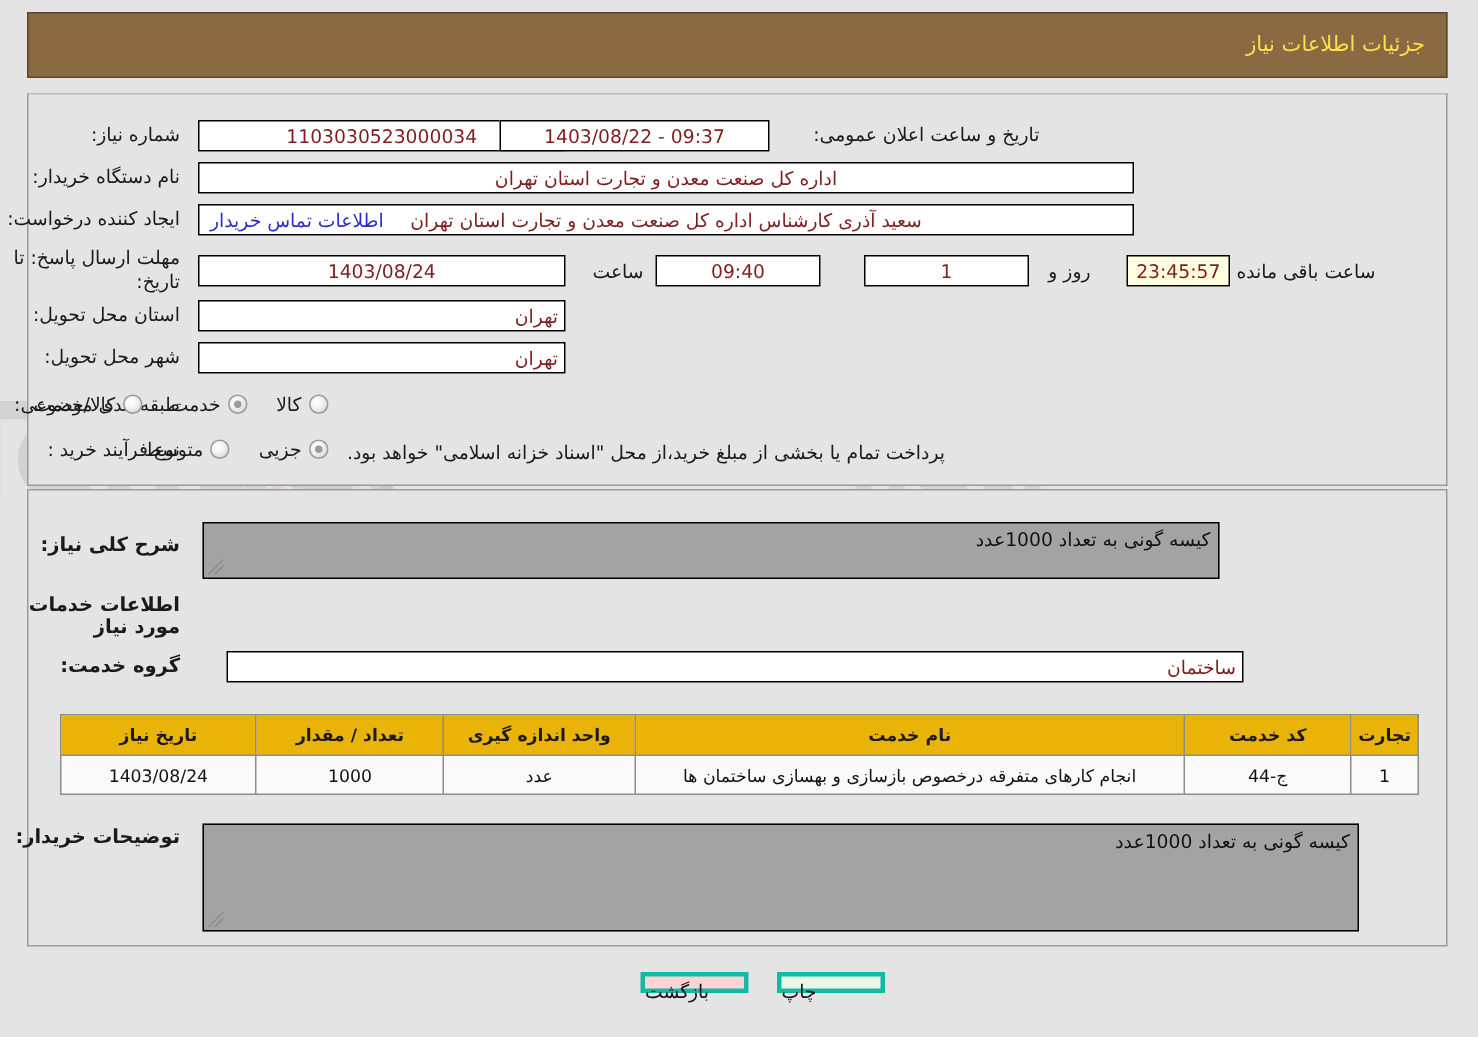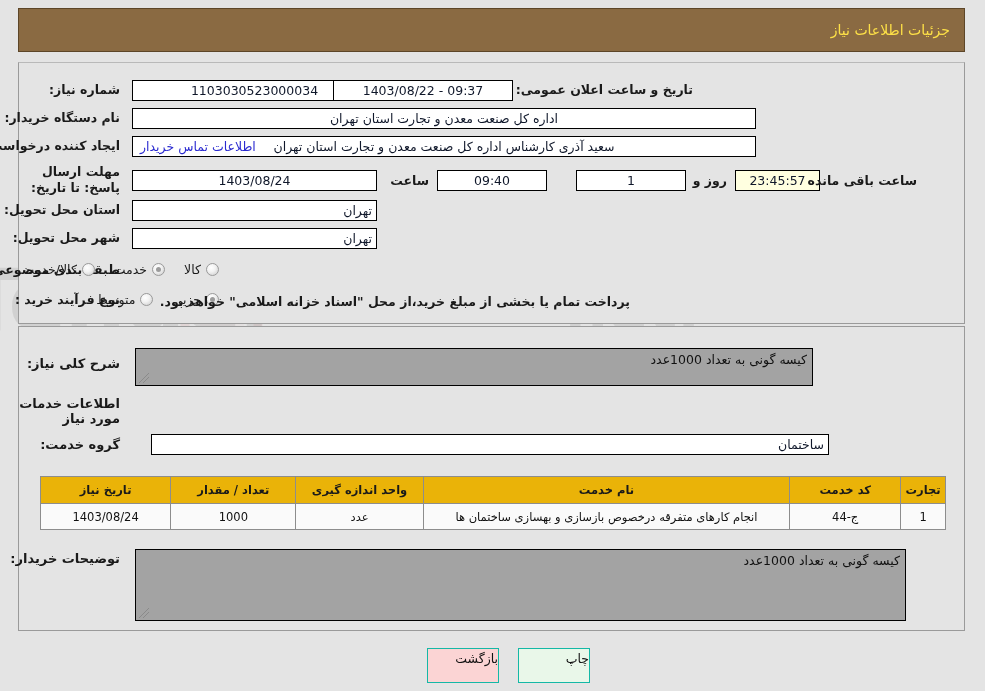--- a/index.html
+++ b/index.html
@@ -72,31 +72,30 @@
     display: flex;
     align-items: center;
     flex-direction: row;
     white-space: nowrap;
   }
   .lbl {
     font-size: 12.5px;
     color: #1a1a1a;
     text-align: left;
     direction: rtl;
-    font-weight: bold;
   }
 
   .fld {
     background: #ffffff;
     border: 1px solid #000000;
     box-sizing: border-box;
     height: 21px;
     line-height: 19px;
     font-size: 12.5px;
-    color: #0f172a;
+    color: #7f1d1d;
     padding: 0 4px;
     text-align: right;
     direction: rtl;
     overflow: hidden;
   }
   .fld.center { text-align: center; }
   .fld.yellow { background: #ffffe0; font-weight: normal; }
 
   .linkish {
     color: #2b2bd0;
@@ -186,26 +185,26 @@
     text-align: center;
     padding: 0 5px;
     font-size: 11.5px;
     color: #111;
   }
   .tbl td.name { text-align: center; }
 
   
   .btn {
     position: absolute;
-    height: 35px;
+    height: 14px;
     line-height: 20px;
-    border: 1px solid #14b8a6;
-    box-sizing: border-box;
-    font-size: 12.5px;
-    text-align: right;
+    border: 3px solid #14b8a6;
+    box-sizing: border-box;
+    font-size: 12.5px;
+    text-align: left;
     cursor: pointer;
     color: #111;
   }
   .btn-print { background: #e9f7e9; }
   .btn-back  { background: #fbd4d4; }
 </style>
 </head>
 <body>
 
 <div class="watermark">
@@ -255,21 +254,21 @@
   <span class="lbl">مهلت ارسال پاسخ: تا تاریخ:</span>
 </div>
 <div class="fld center" style="position:absolute; right:608px; top:170px; width:245px; z-index:3;">1403/08/24</div>
 
 <div class="lbl" style="position:absolute; right:556px; top:173px; z-index:3;">ساعت</div>
 <div class="fld center" style="position:absolute; right:438px; top:170px; width:110px; z-index:3;">09:40</div>
 
 <div class="fld center" style="position:absolute; right:299px; top:170px; width:110px; z-index:3;">1</div>
 <div class="lbl" style="position:absolute; right:258px; top:173px; z-index:3;">روز و</div>
 
-<div class="fld center yellow" style="position:absolute; right:165px; top:170px; width:85px; z-index:3;">23:45:57</div>
+<div class="fld center yellow" style="position:absolute; right:165px; top:170px; width:69px; z-index:3;">23:45:57</div>
 <div class="lbl" style="position:absolute; right:68px; top:173px; z-index:3;">ساعت باقی مانده</div>
 
 <div class="row" style="right:865px; top:202px; z-index:3;">
   <span class="lbl">استان محل تحویل:</span>
 </div>
 <div class="fld" style="position:absolute; right:608px; top:200px; width:245px; z-index:3;">تهران</div>
 
 <div class="row" style="right:865px; top:230px; z-index:3;">
   <span class="lbl">شهر محل تحویل:</span>
 </div>

